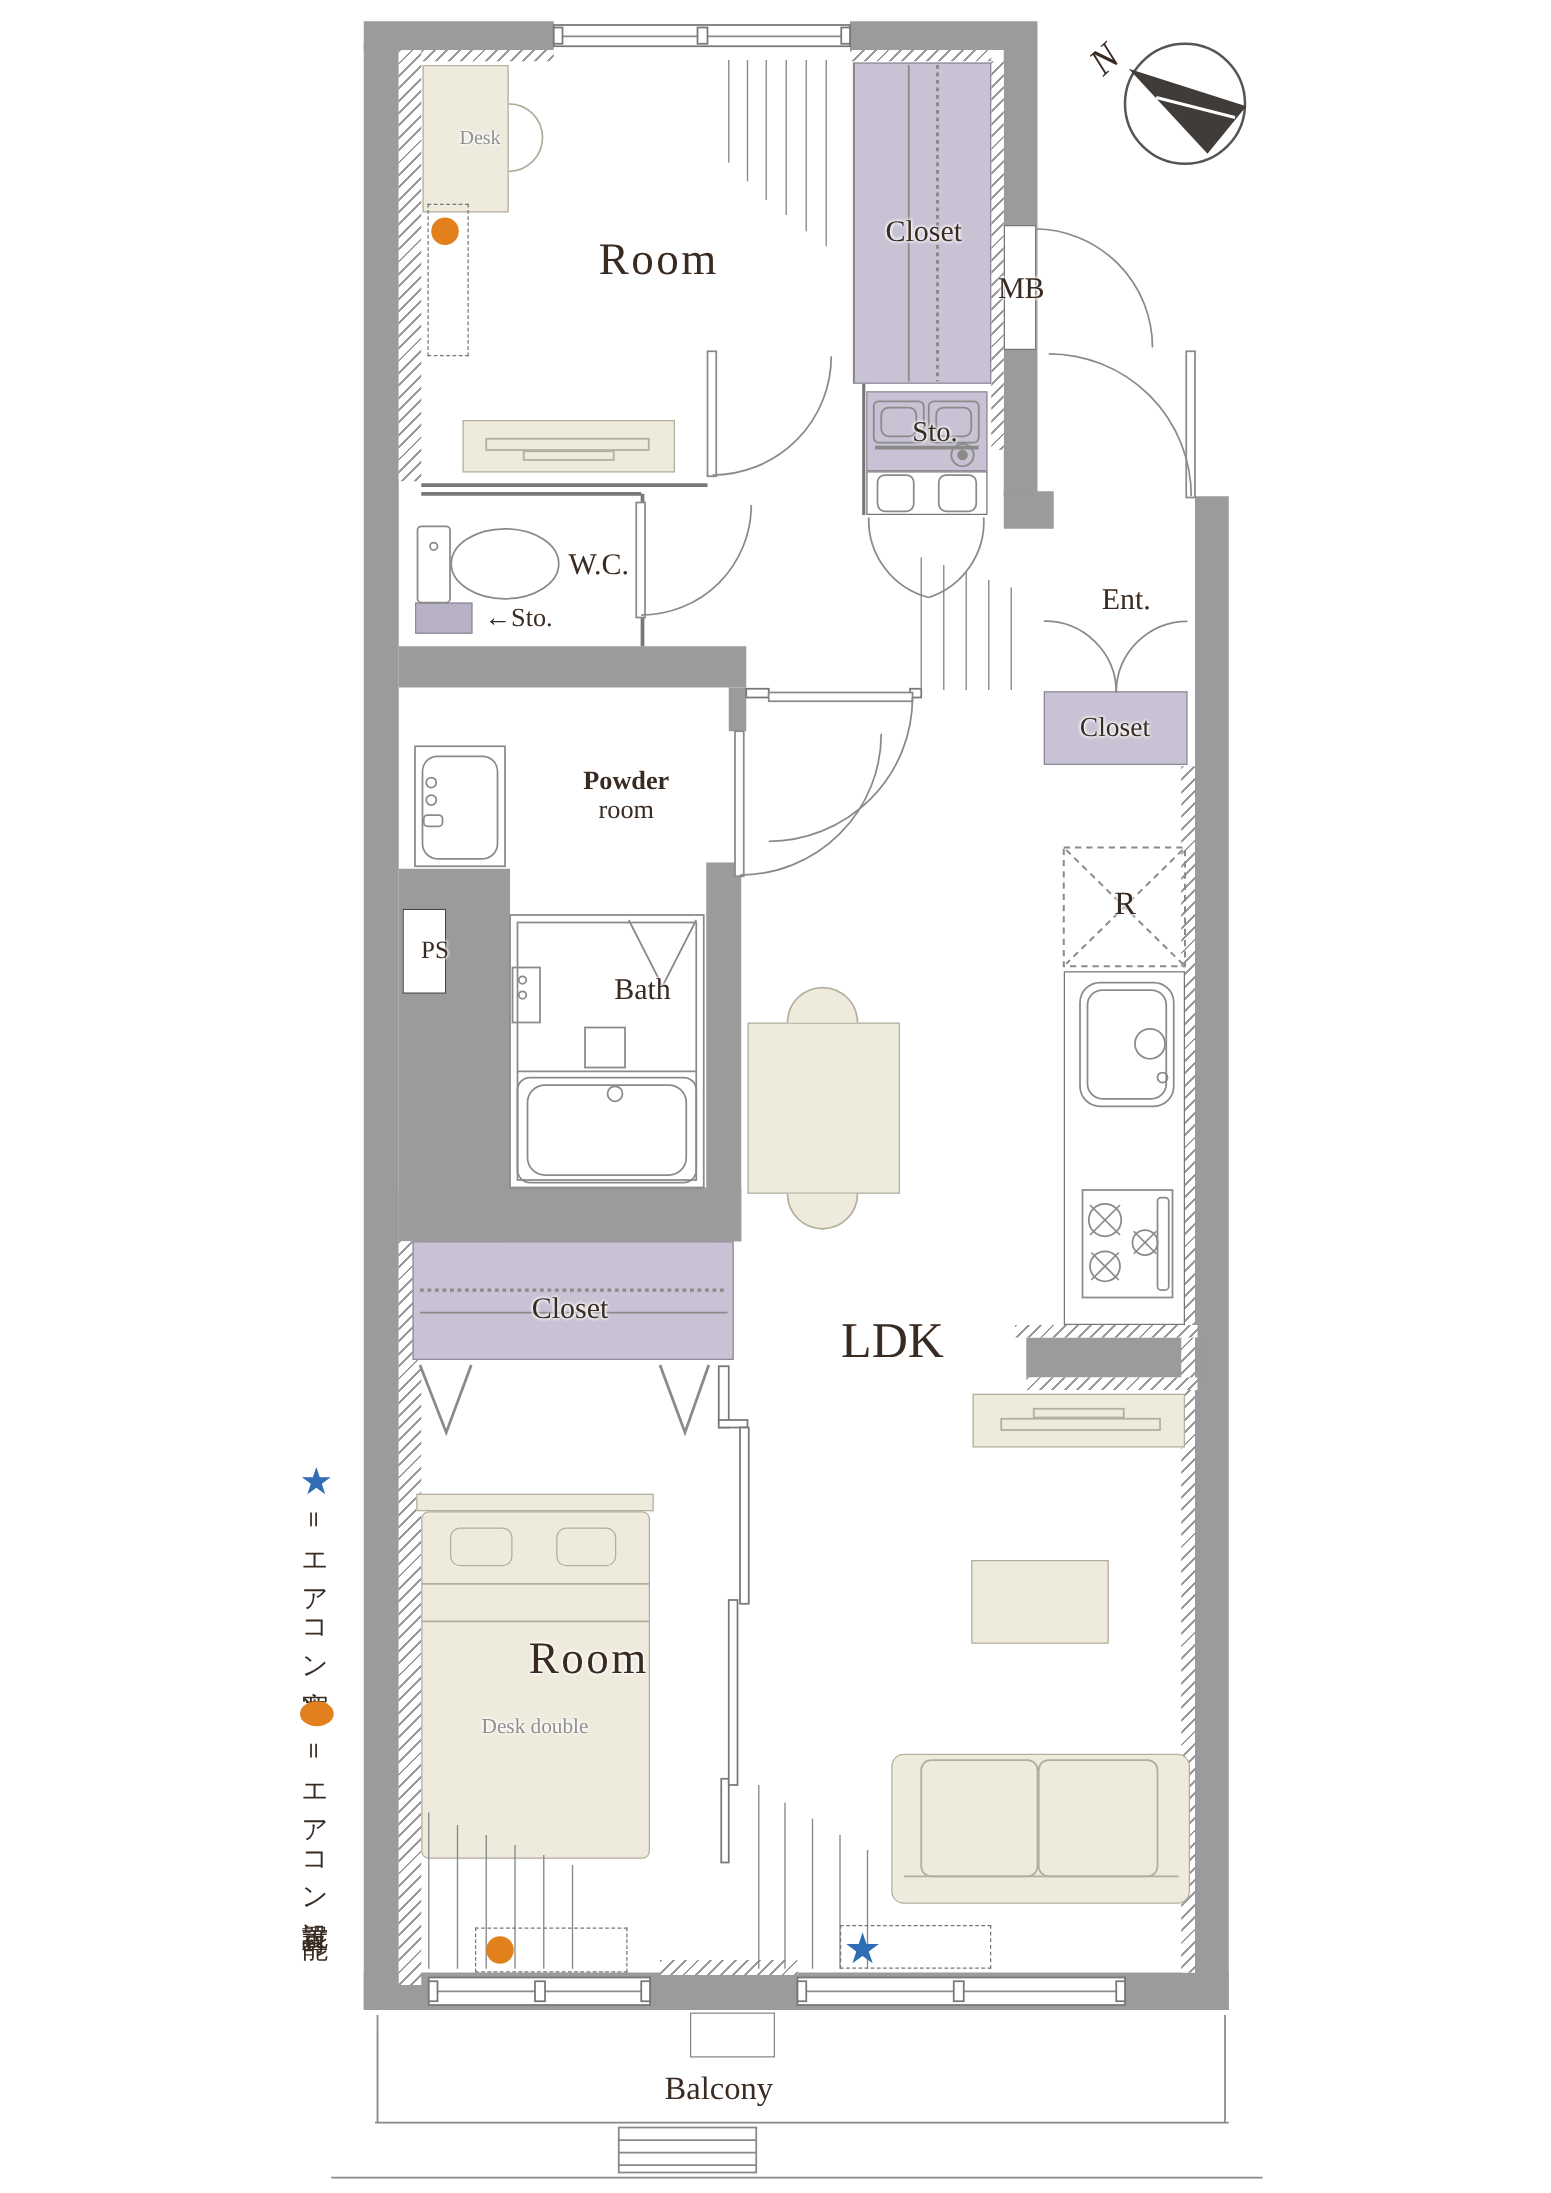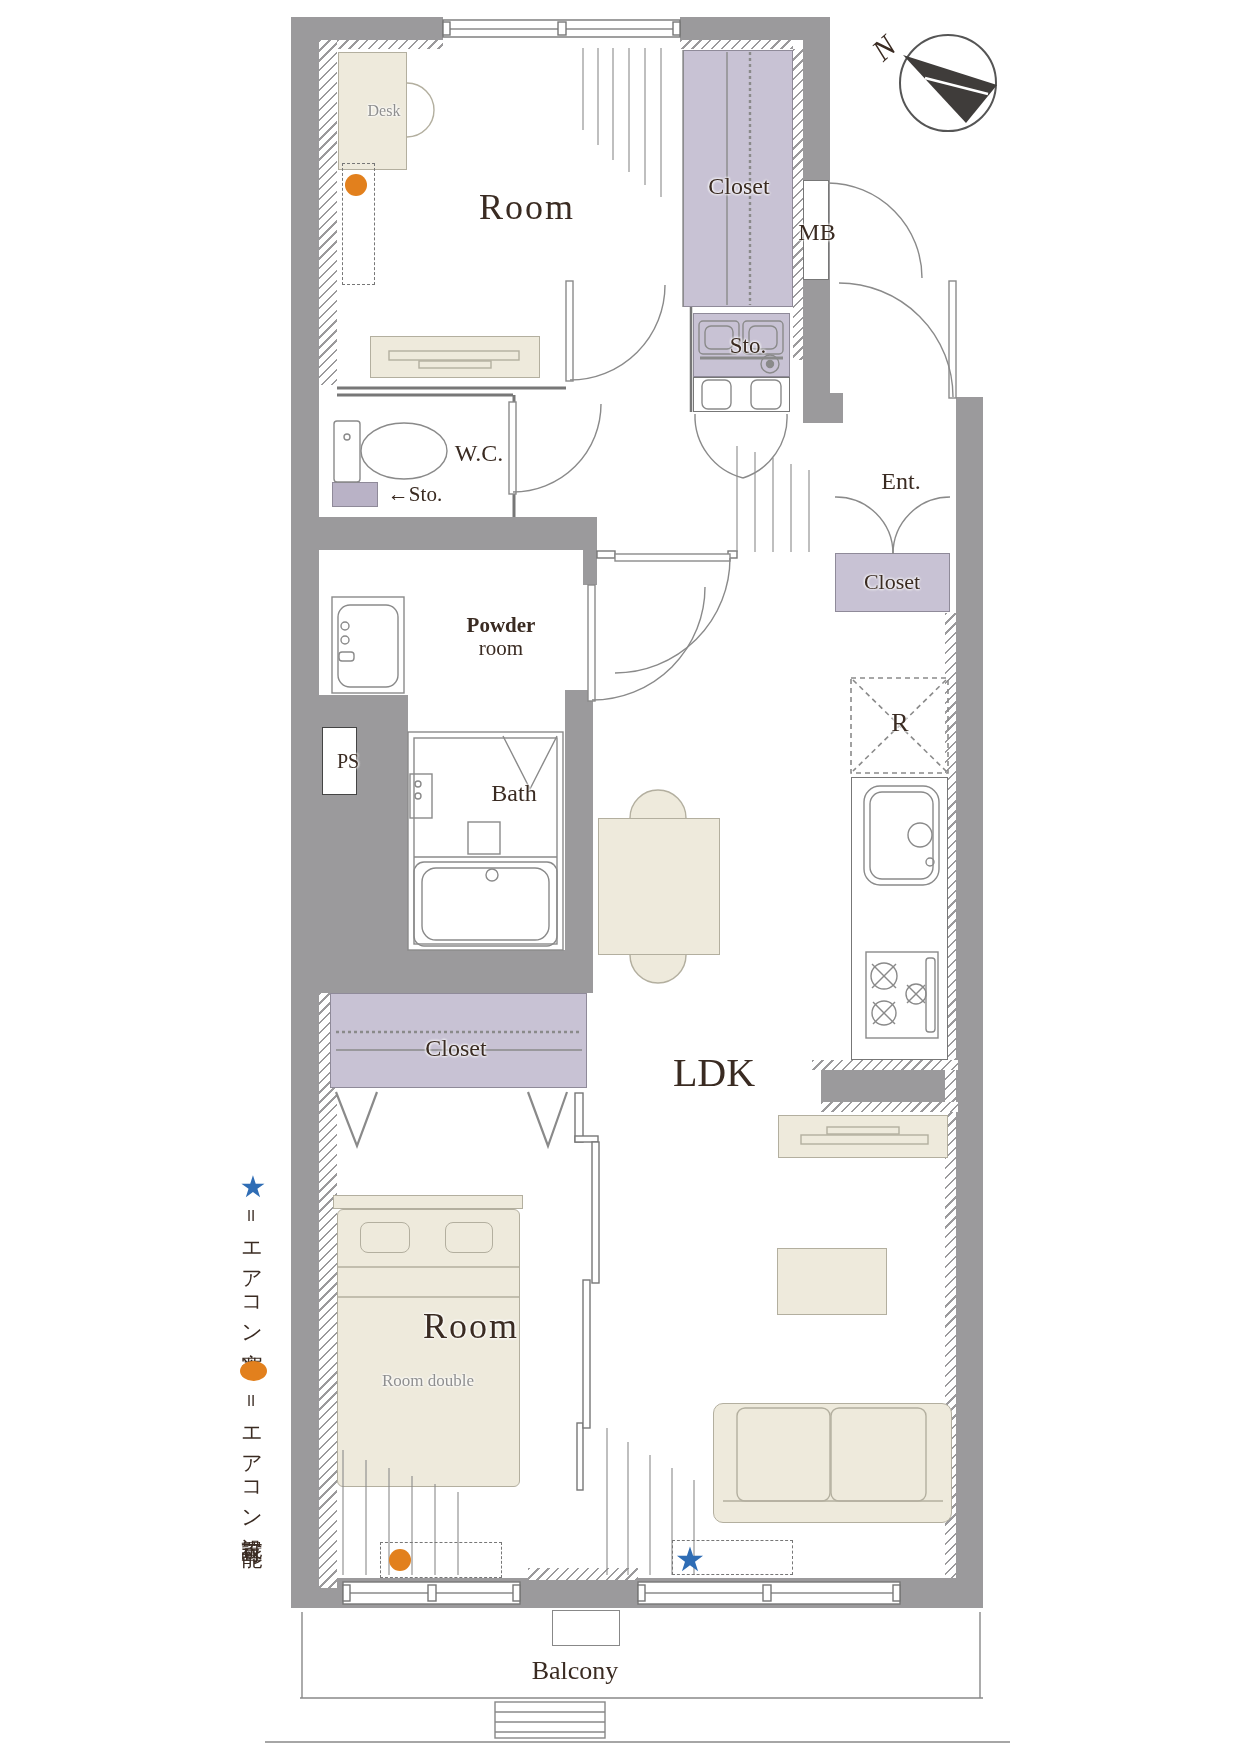--- a/index.html
+++ b/index.html
@@ -307,21 +307,21 @@
   <div class="lbl" style="left:901px;top:481px;font-size:24px;">Ent.</div>
   <div class="lbl" style="left:892px;top:582px;font-size:22px;">Closet</div>
   <div class="lbl" style="left:501px;top:625px;font-size:21px;font-weight:bold;">Powder</div>
   <div class="lbl" style="left:501px;top:648px;font-size:21px;">room</div>
   <div class="lbl" style="left:348px;top:761px;font-size:20px;">PS</div>
   <div class="lbl" style="left:486px;top:793px;font-size:24px;margin-left:28px;">Bath</div>
   <div class="lbl" style="left:900px;top:723px;font-size:26px;">R</div>
   <div class="lbl" style="left:456px;top:1048px;font-size:24px;">Closet</div>
   <div class="lbl" style="left:714px;top:1072px;font-size:40px;">LDK</div>
   <div class="lbl" style="left:471px;top:1326px;font-size:36px;letter-spacing:2px;">Room</div>
-  <div class="lbl gray-lbl" style="left:428px;top:1381px;font-size:17px;">Room double</div>
+  <div class="lbl gray-lbl" style="left:428px;top:1381px;font-size:17px;">Desk double</div>
   <div class="lbl" style="left:575px;top:1671px;font-size:26px;">Balcony</div>
   <div class="lbl" style="left:884px;top:48px;font-size:30px;font-style:italic;transform:translate(-50%,-50%) rotate(-42deg);">N</div>
 
   <div class="dashedbox" style="left:342px;top:163px;width:33px;height:122px;"></div>
   <div class="dot" style="left:345px;top:174px;width:22px;height:22px;"></div>
   <div class="dashedbox" style="left:380px;top:1542px;width:122px;height:36px;"></div>
   <div class="dot" style="left:389px;top:1549px;width:22px;height:22px;"></div>
   <div class="dashedbox" style="left:672px;top:1540px;width:121px;height:35px;"></div>
   <div class="starmark" style="left:690px;top:1559px;font-size:34px;">★</div>
 

